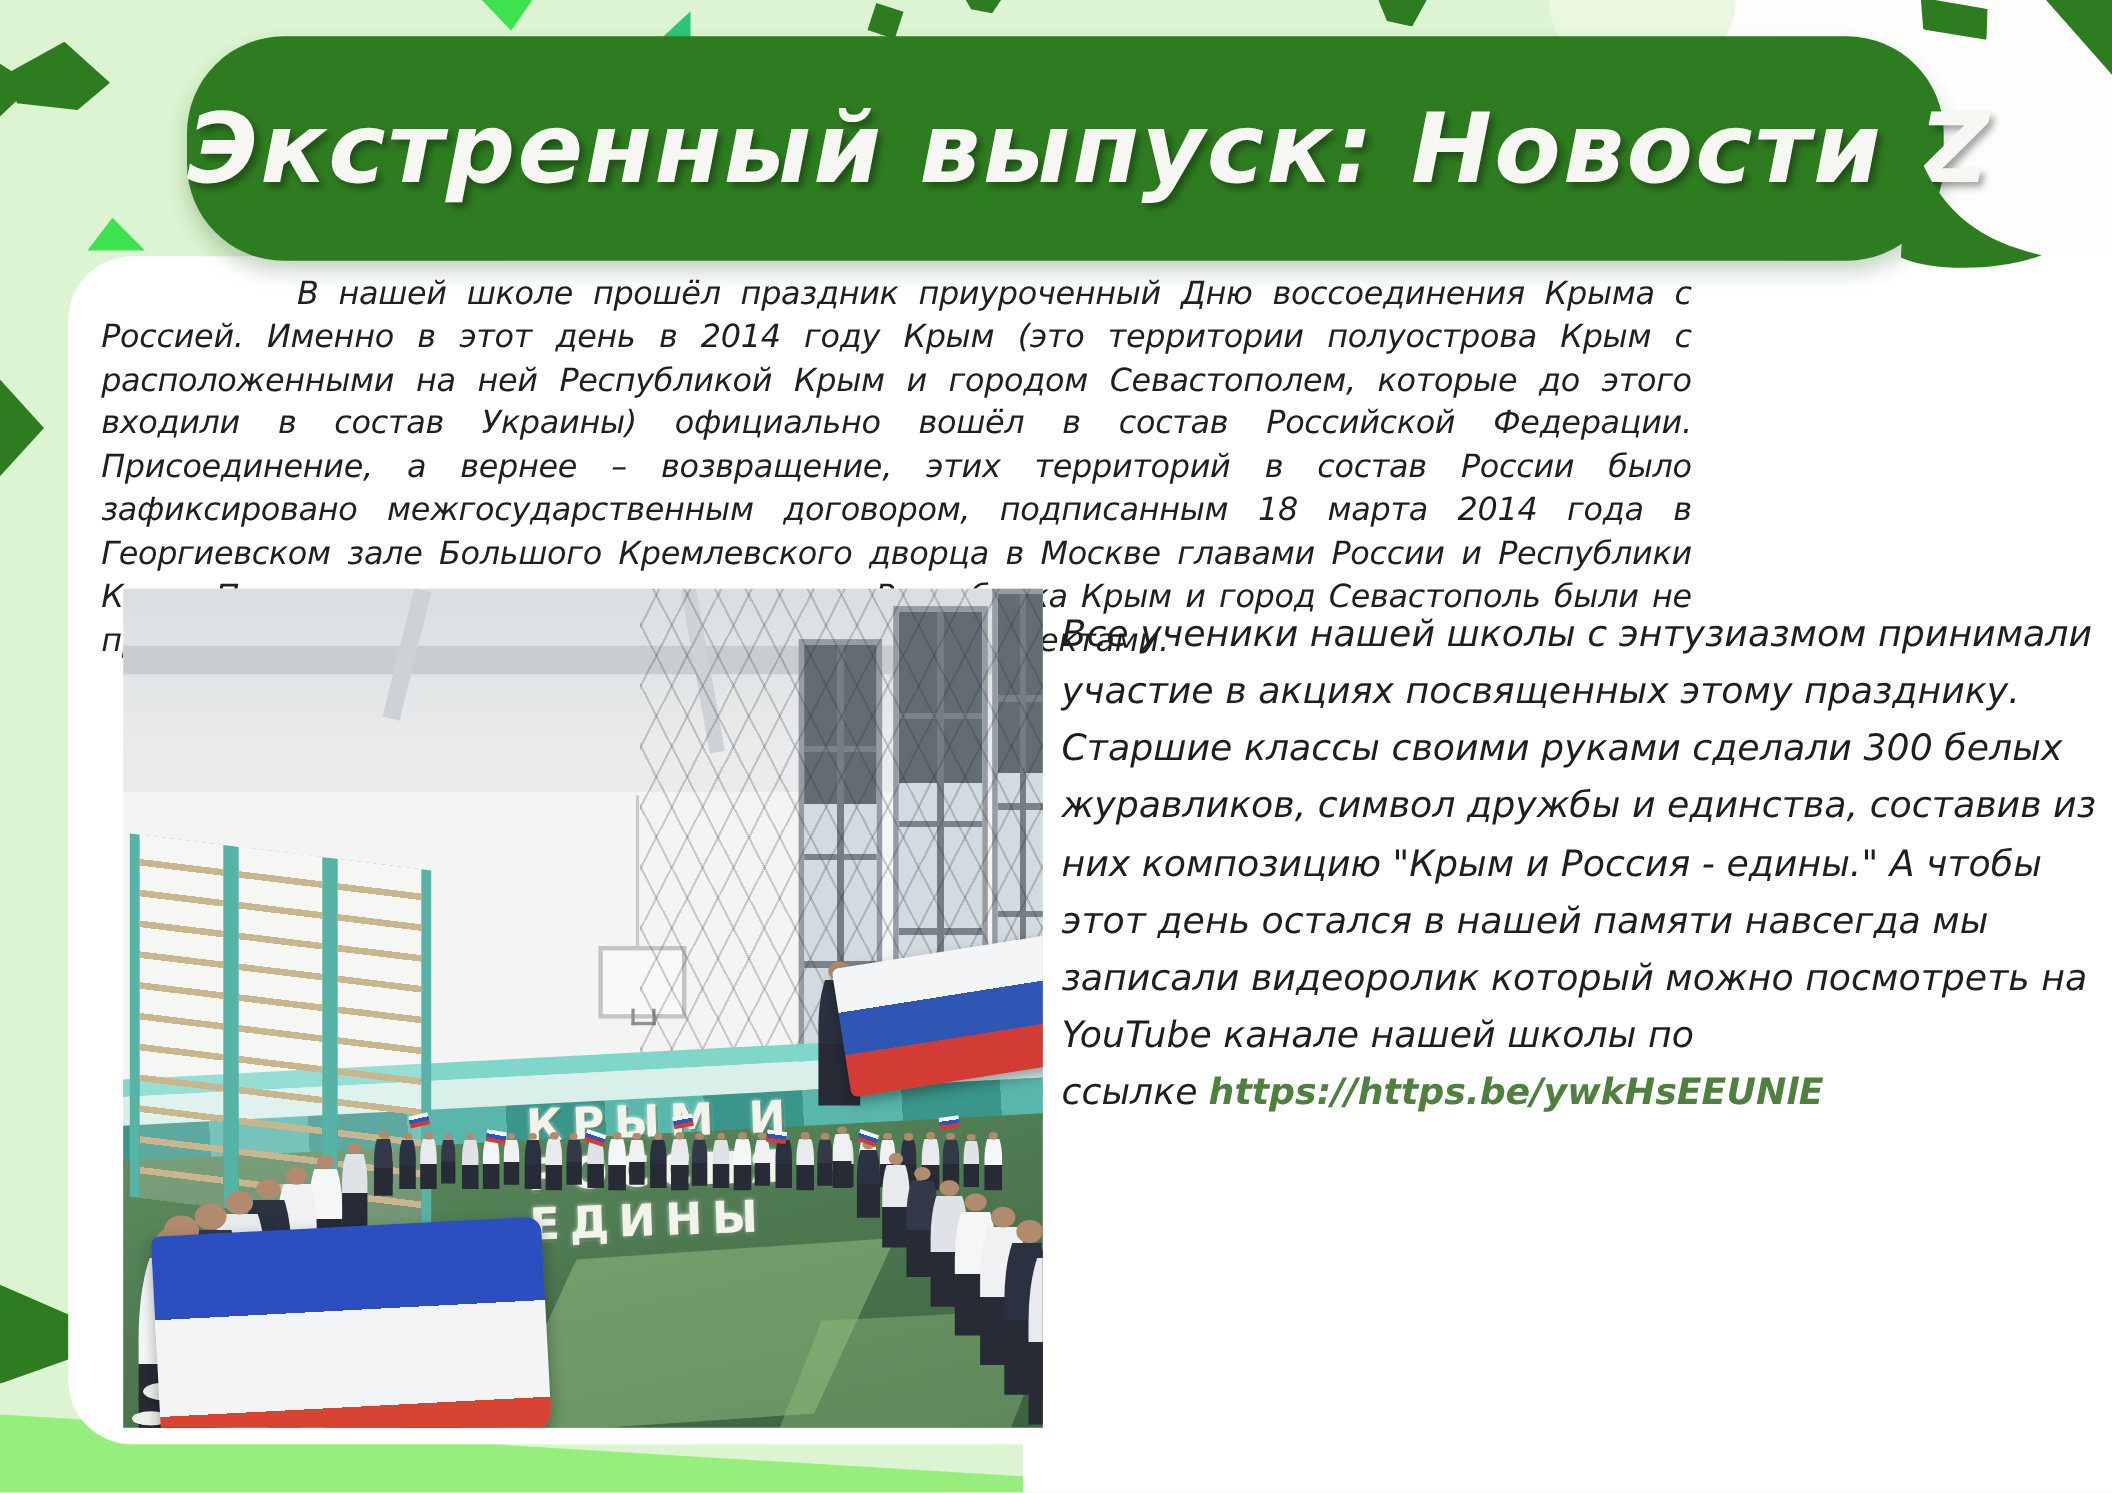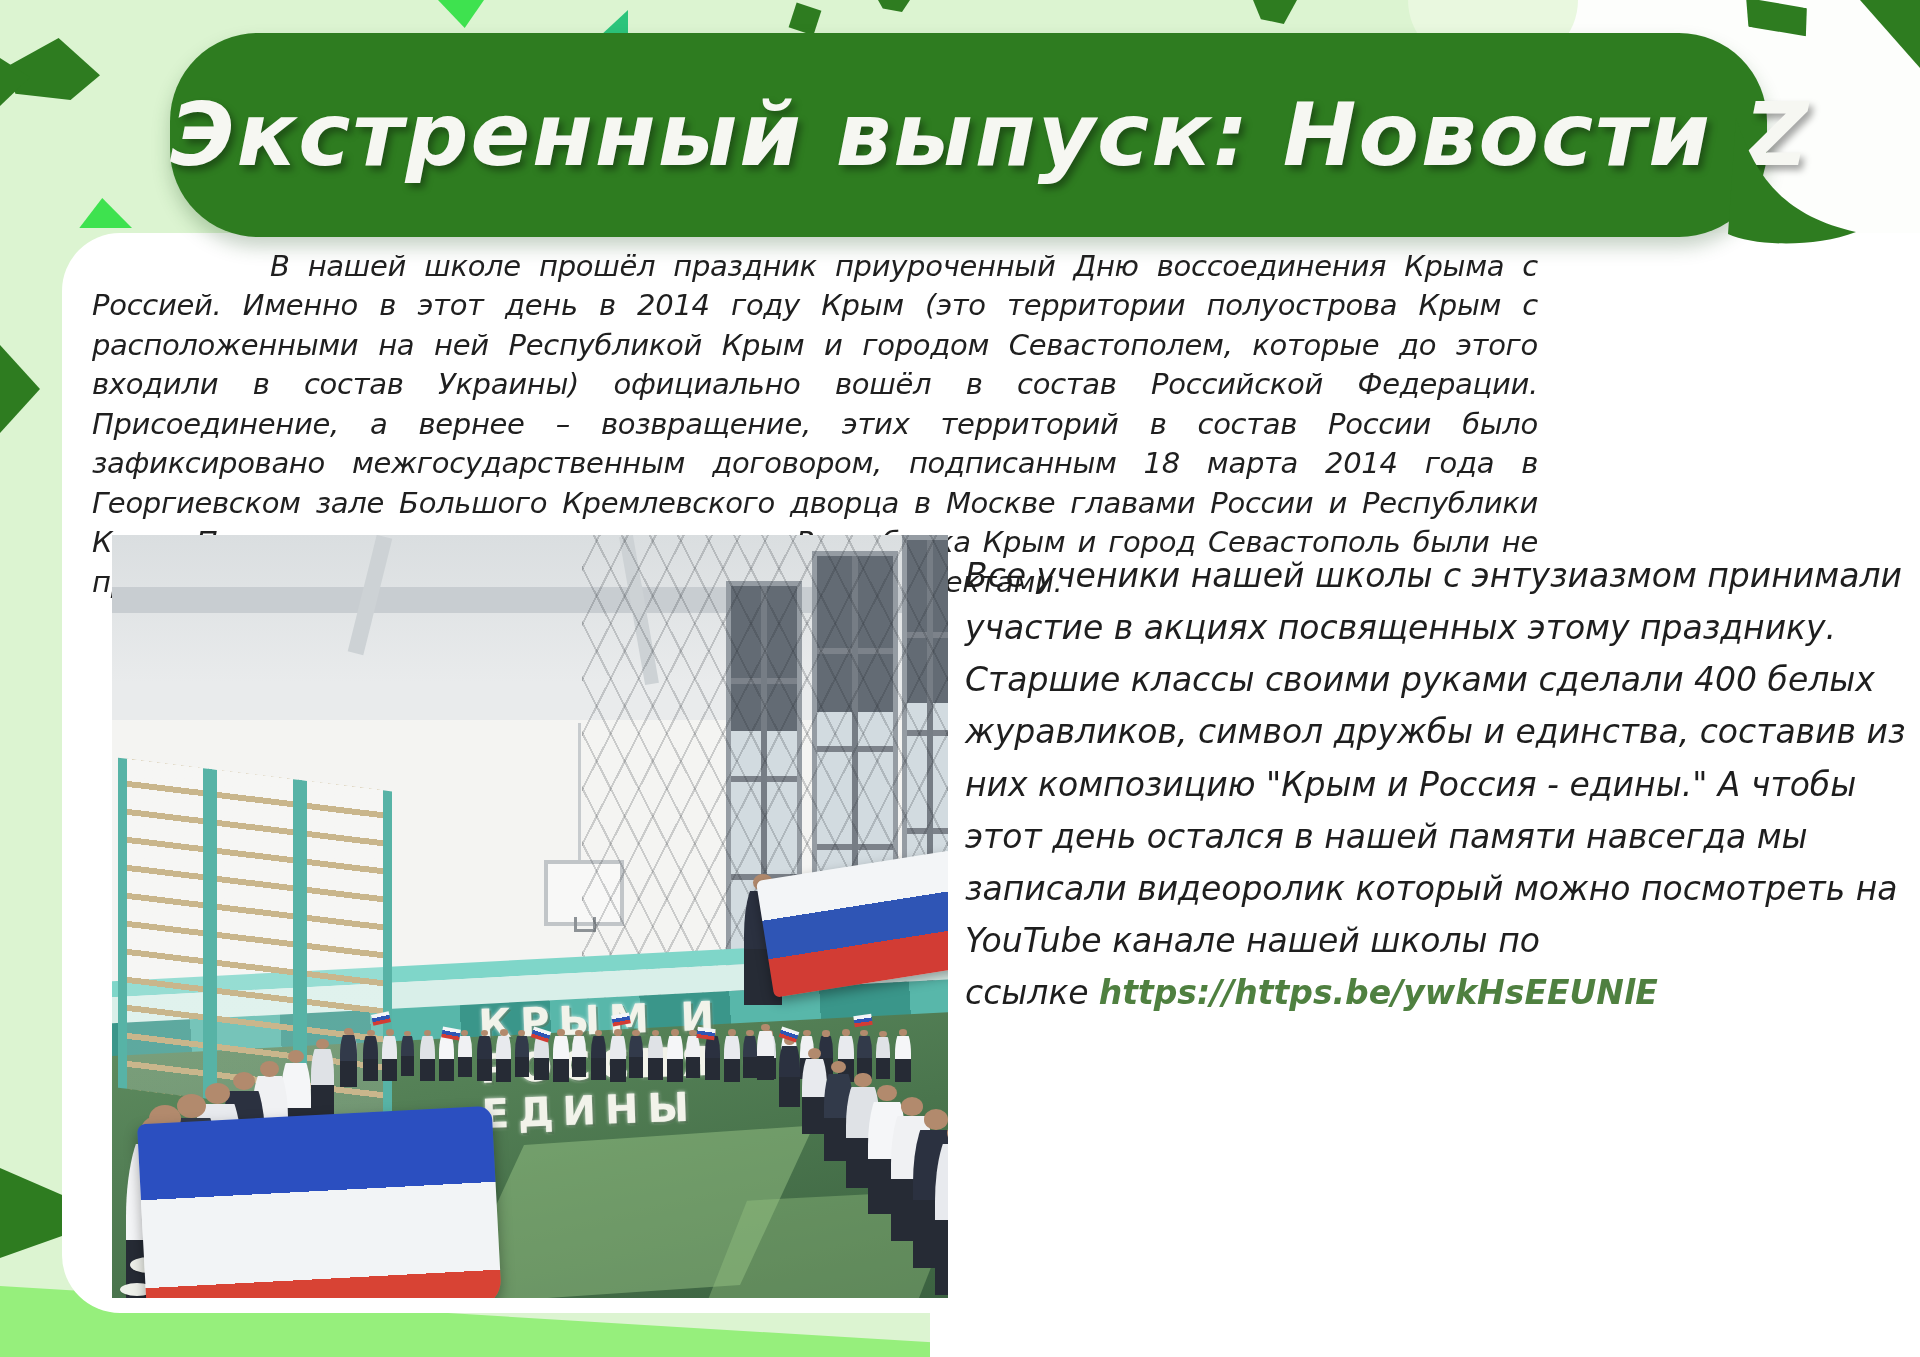--- a/index.html
+++ b/index.html
@@ -237,16 +237,16 @@
       <div class="cranepile" style="left: 18px; top: 722px; width: 40px; height: 16px;"></div>
       <div class="cranepile" style="left: 62px; top: 738px; width: 52px; height: 18px;"></div>
       <div class="cranepile" style="left: 118px; top: 728px; width: 36px; height: 14px;"></div>
       <div class="cranepile" style="left: 150px; top: 748px; width: 46px; height: 16px;"></div>
       <div class="cranepile" style="left: 8px; top: 748px; width: 34px; height: 13px;"></div>
       <div class="cranepile" style="left: 95px; top: 752px; width: 40px; height: 14px;"></div>
     </div>
 
   <div class="side">
     <p>Все ученики нашей школы с энтузиазмом принимали участие в акциях посвященных этому празднику.</p>
-    <p><span>Старшие классы своими руками сделали 400 белых журавликов, символ дружбы и единства, составив из них композицию "Крым и Россия - едины." А чтобы этот день остался в нашей памяти навсегда мы записали видеоролик который можно посмотреть на YouTube канале нашей школы по ссылке</span><span class="ylink" role="link">https://https.be/ywkHsEEUNlE</span></p>
+    <p><span>Старшие классы своими руками сделали 300 белых журавликов, символ дружбы и единства, составив из них композицию "Крым и Россия - едины." А чтобы этот день остался в нашей памяти навсегда мы записали видеоролик который можно посмотреть на YouTube канале нашей школы по ссылке</span><span class="ylink" role="link">https://https.be/ywkHsEEUNlE</span></p>
   </div>
 
 </div>
 
 </body></html>

